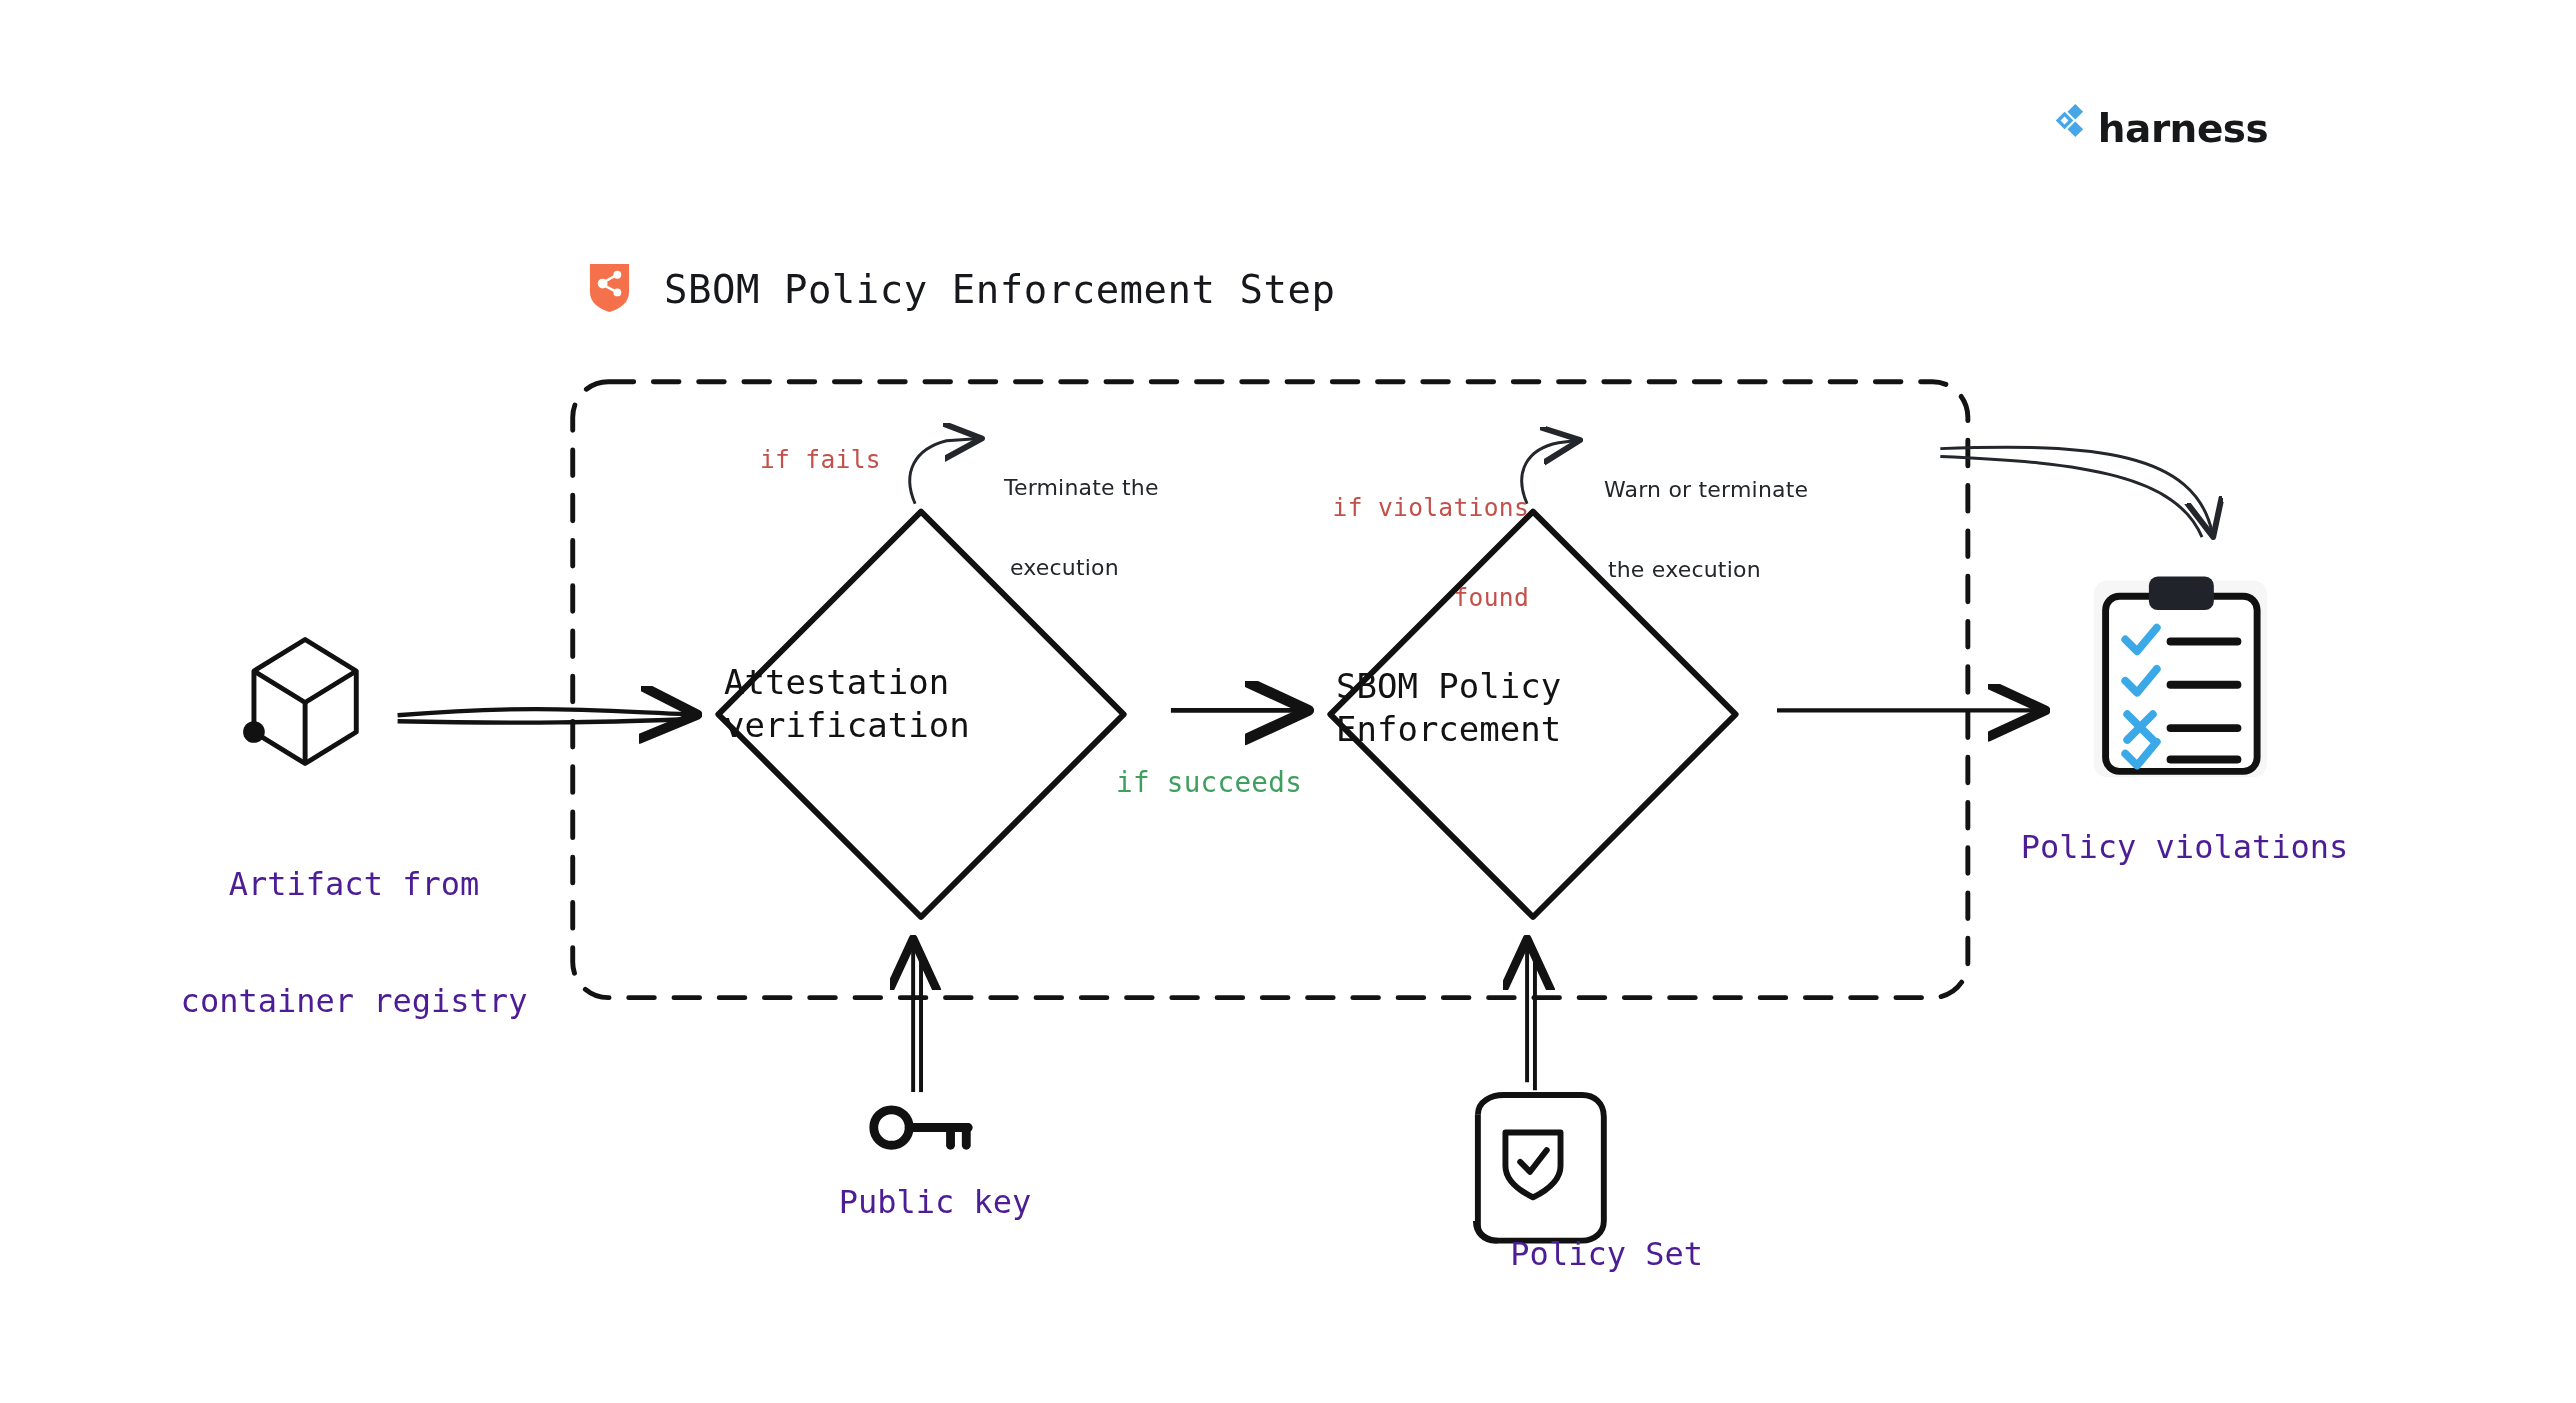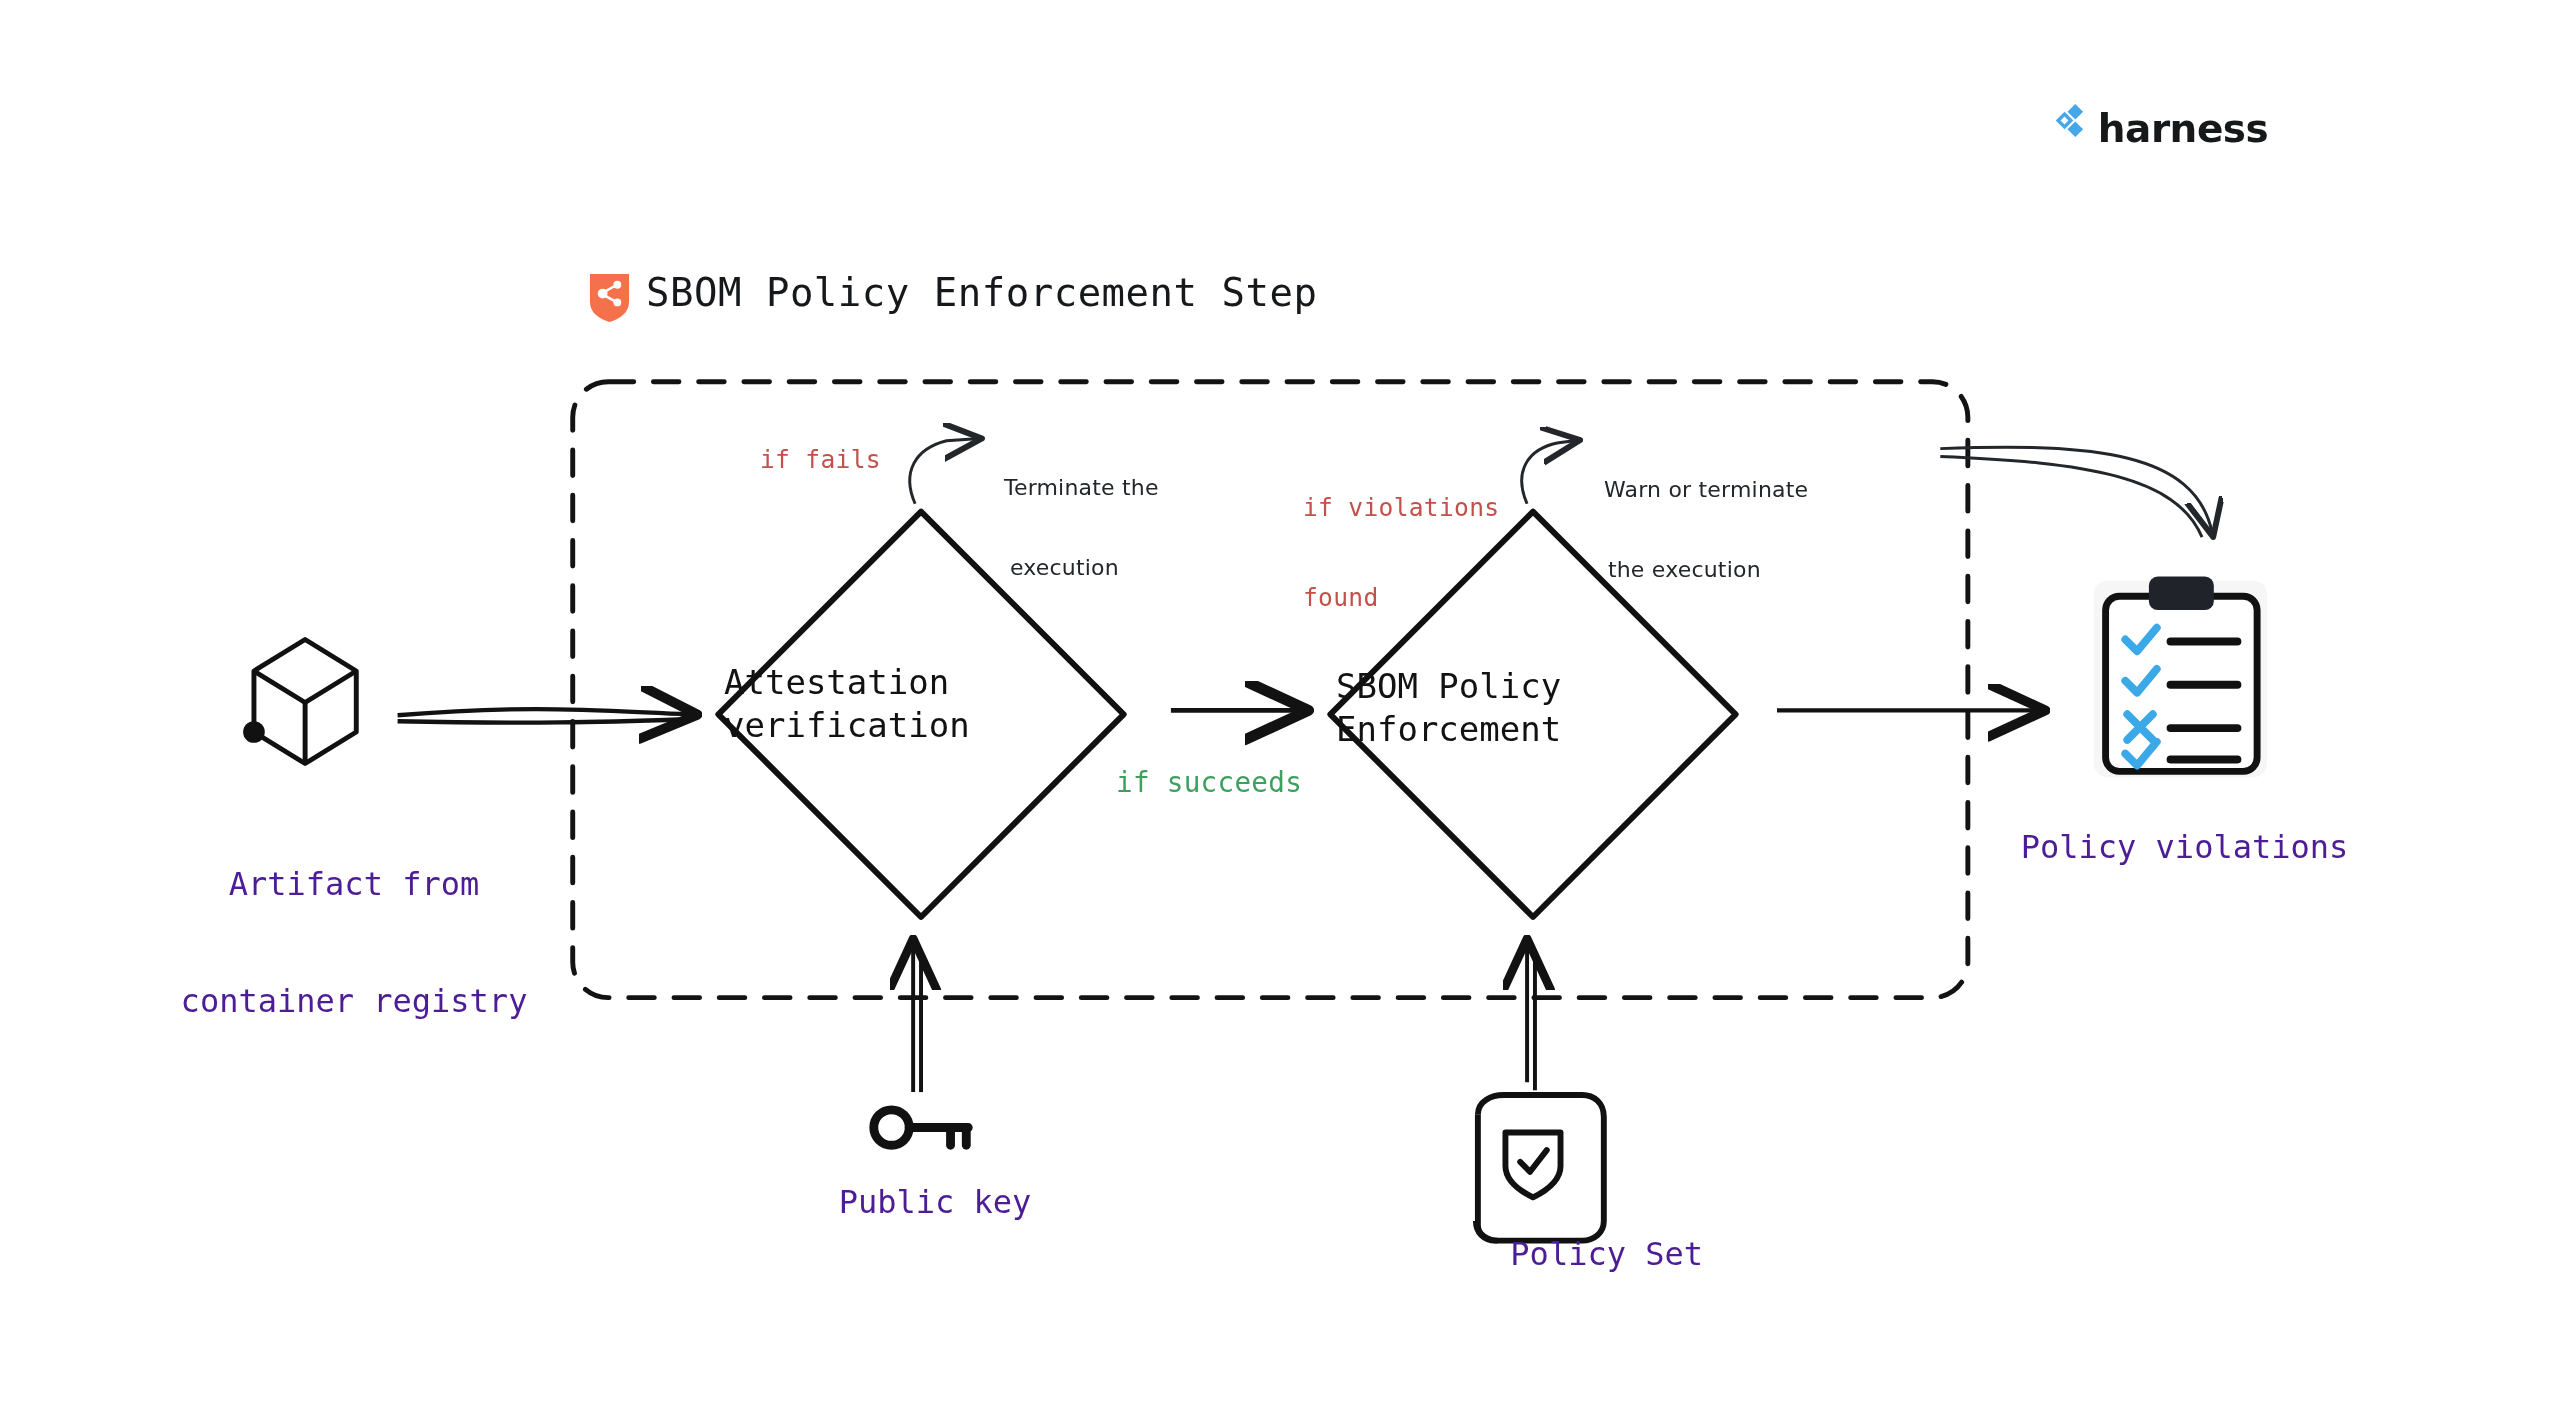--- a/index.html
+++ b/index.html
@@ -48,24 +48,24 @@
     font-size: 39px;
     color: #17181a;
     letter-spacing: -0.5px;
     margin-top: 12px;
   }
 
   
   .heading {
     position: absolute;
     left: 586px;
-    top: 270px;
+    top: 260px;
     display: flex;
-    align-items: flex-start;
-    gap: 13px;
+    align-items: center;
+    gap: 31px;
   }
   .heading-text {
     font-size: 39px;
     font-family: "DejaVu Sans Mono", monospace;
     color: #16181b;
     letter-spacing: 0.5px;
   }
   .caption {
     font-size: 32px;
     text-align: center;
@@ -228,21 +228,21 @@
 
   <div class="txt caption" style="left:1368px; top:1235px; width:335px;text-align:right;">Policy Set</div>
 
   <div class="txt annot-red" style="left:760px; top:445px;">if fails</div>
 
   <div class="txt annot-dark" style="left:1004px; top:421px; width:295px;">
     <div>Terminate the</div>
     <div style="margin-left:5.9px;">execution</div>
   </div>
 
-  <div class="txt annot-red" style="left:1303px; top:433px; width:226px; ">
+  <div class="txt annot-red" style="left:1303px; top:433px; width:226px; text-align:right;">
     <div>if violations</div>
     <div>found</div>
   </div>
 
   <div class="txt annot-dark" style="left:1604px; top:423px; width:354px;">
     <div>Warn or terminate</div>
     <div style="margin-left:3.9px;">the execution</div>
   </div>
 
   <div class="txt annot-green" style="left:1116px; top:766px;">if succeeds</div>

